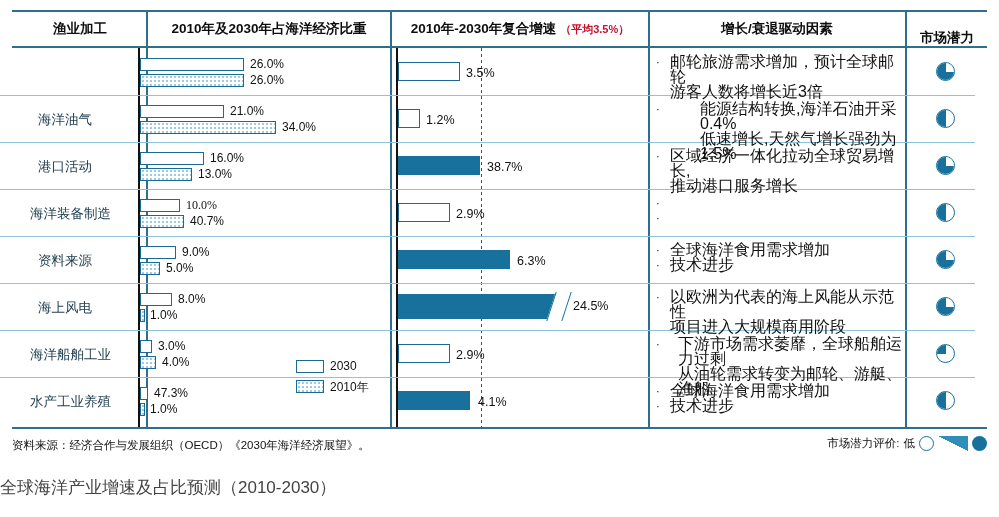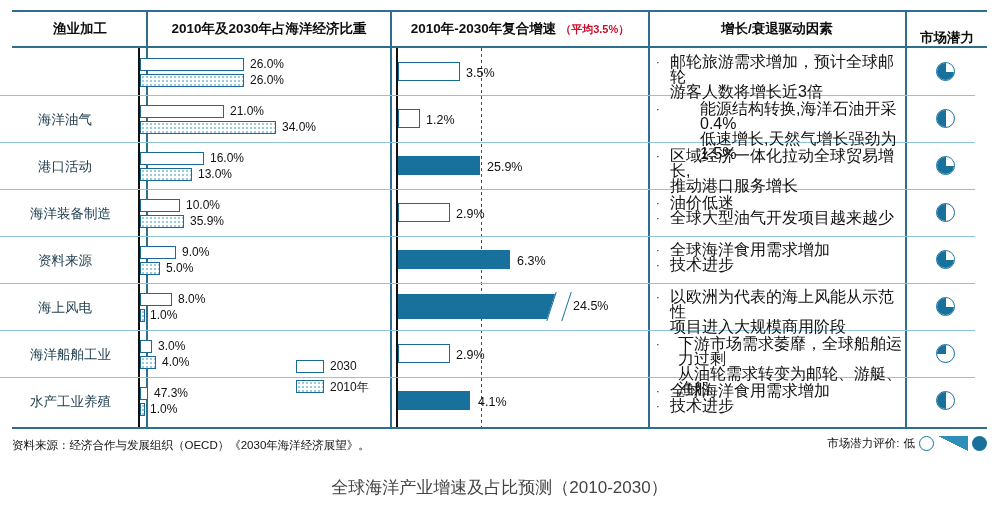--- a/index.html
+++ b/index.html
@@ -45,21 +45,21 @@
   .pot.q3 i{width:100%;}
   .pot.q3 u{position:absolute;right:0;top:0;width:50%;height:50%;background:#fff;display:block;}
   .pot.q1 i{width:50%;height:50%;}
 
   
   .lg-box{position:absolute;width:28px;height:13px;box-sizing:border-box;border:1.3px solid #1b6a96;background:#fff;}
   .lg-box.dots{background-color:#fff;background-image:radial-gradient(#9ecbe0 0.9px, transparent 1px);background-size:4px 4px;}
   .lg-txt{position:absolute;font-size:12px;color:#111;}
 
   .src{position:absolute;left:12px;top:438px;font-size:11.5px;color:#111;}
-  .caption{position:absolute;left:0;top:476px;width:999px;text-align:center;font-size:17px;color:#444;}
+  .caption{position:absolute;left:0;top:476px;width:999px;font-size:17px;color:#444;}
 
   .potlegend{position:absolute;right:12px;top:436px;font-size:11.5px;color:#111;display:flex;align-items:center;gap:4px;}
   .pl-circle{width:15px;height:15px;border-radius:50%;border:1.4px solid #17719c;background:#fff;box-sizing:border-box;}
   .pl-tri{width:30px;height:15px;background:linear-gradient(to top right,transparent 49.6%,#2e8fb8 50%);}
   .pl-dot{width:15px;height:15px;border-radius:50%;background:#17719c;}
 </style>
 </head>
 <body>
 
 <div class="wrap">
@@ -111,23 +111,23 @@
   <div class="blab" style="left:230px;top:104px;">21.0%</div>
   <div class="bar2010" style="left:140px;top:121px;width:136px;"></div>
   <div class="blab" style="left:282px;top:120px;">34.0%</div>
 
   <div class="bar2030" style="left:140px;top:152px;width:64px;"></div>
   <div class="blab" style="left:210px;top:151px;">16.0%</div>
   <div class="bar2010" style="left:140px;top:168px;width:52px;"></div>
   <div class="blab" style="left:198px;top:167px;">13.0%</div>
 
   <div class="bar2030" style="left:140px;top:199px;width:40px;"></div>
-  <div class="blab" style="left:186px;top:198px;">10.0%</div>
+  <div class="blab" style="left:186px;top:198px;font-family:Liberation Serif, serif;">10.0%</div>
   <div class="bar2010" style="left:140px;top:215px;width:44px;"></div>
-  <div class="blab" style="left:190px;top:214px;">35.9%</div>
+  <div class="blab" style="left:190px;top:214px;">40.7%</div>
 
   <div class="bar2030" style="left:140px;top:246px;width:36px;"></div>
   <div class="blab" style="left:182px;top:245px;">9.0%</div>
   <div class="bar2010" style="left:140px;top:262px;width:20px;"></div>
   <div class="blab" style="left:166px;top:261px;">5.0%</div>
 
   <div class="bar2030" style="left:140px;top:293px;width:32px;"></div>
   <div class="blab" style="left:178px;top:292px;">8.0%</div>
   <div class="bar2010" style="left:140px;top:309px;width:5px;"></div>
   <div class="blab" style="left:150px;top:308px;">1.0%</div>
@@ -147,21 +147,21 @@
   <div class="lg-box dots" style="left:296px;top:380px;"></div>
   <div class="lg-txt" style="left:330px;top:379px;">2010年</div>
 
   <div class="bar3 open" style="left:398px;top:62px;width:62px;"></div>
   <div class="blab3" style="left:466px;top:66px;">3.5%</div>
 
   <div class="bar3 open" style="left:398px;top:109px;width:22px;"></div>
   <div class="blab3" style="left:426px;top:113px;">1.2%</div>
 
   <div class="bar3 fill" style="left:398px;top:156px;width:82px;"></div>
-  <div class="blab3" style="left:487px;top:160px;">25.9%</div>
+  <div class="blab3" style="left:487px;top:160px;">38.7%</div>
 
   <div class="bar3 open" style="left:398px;top:203px;width:52px;"></div>
   <div class="blab3" style="left:456px;top:207px;">2.9%</div>
 
   <div class="bar3 fill" style="left:398px;top:250px;width:112px;"></div>
   <div class="blab3" style="left:517px;top:254px;">6.3%</div>
 
   <div class="bar3 fill" style="left:398px;top:294px;width:160px;height:25px;"></div>
   <div style="position:absolute;left:551px;top:292px;width:14px;height:29px;background:#fff;transform:skewX(-18deg);border-left:1.5px solid #17719c;border-right:1.5px solid #17719c;"></div>
   <div class="blab3" style="left:573px;top:299px;">24.5%</div>
@@ -185,24 +185,20 @@
   </div>
 
   <div class="bullet" style="left:656px;top:150px;">·</div>
   <div class="drv" style="left:670px;top:148px;width:232px;">
     <div>区域经济一体化拉动全球贸易增长,</div>
     <div>推动港口服务增长</div>
   </div>
 
   <div class="bullet" style="left:656px;top:197px;">·</div>
   <div class="bullet" style="left:656px;top:212px;">·</div>
-  <div class="drv" style="left:670px;top:195px;width:232px;">
-    <div>油价低迷</div>
-    <div>全球大型油气开发项目越来越少</div>
-  </div>
 
   <div class="bullet" style="left:656px;top:244px;">·</div>
   <div class="bullet" style="left:656px;top:259px;">·</div>
   <div class="drv" style="left:670px;top:242px;width:232px;">
     <div>全球海洋食用需求增加</div>
     <div>技术进步</div>
   </div>
 
   <div class="bullet" style="left:656px;top:291px;">·</div>
   <div class="drv" style="left:670px;top:289px;width:232px;">

